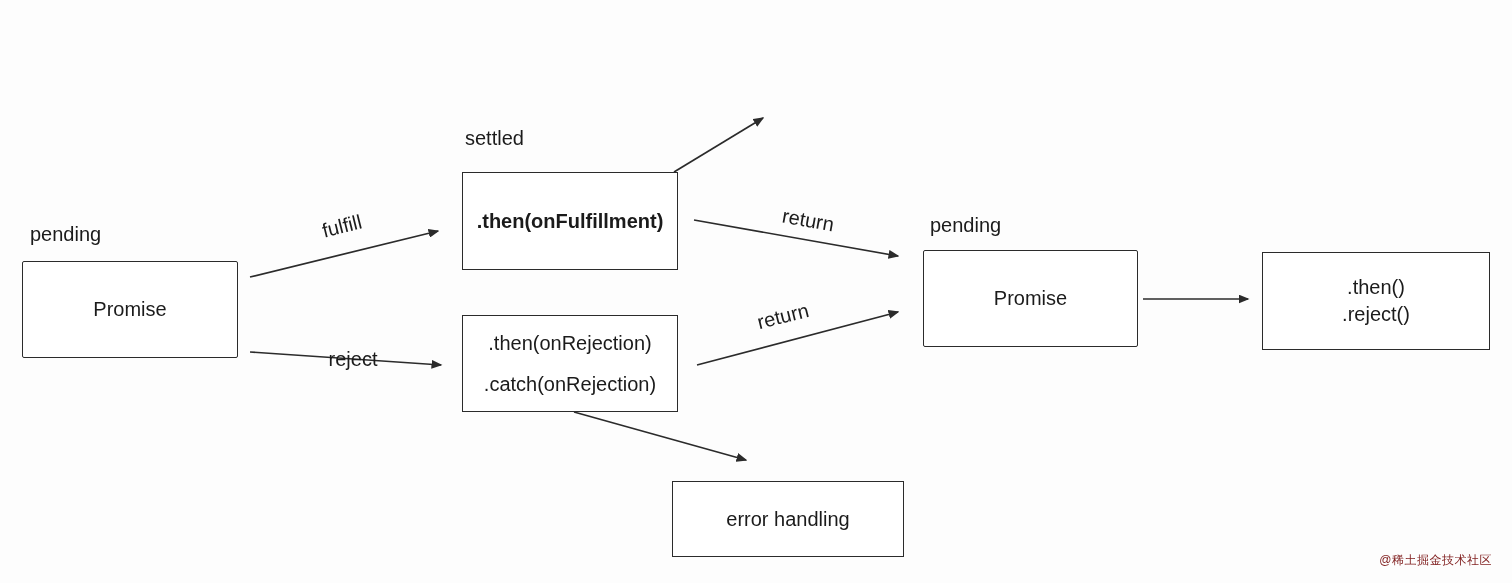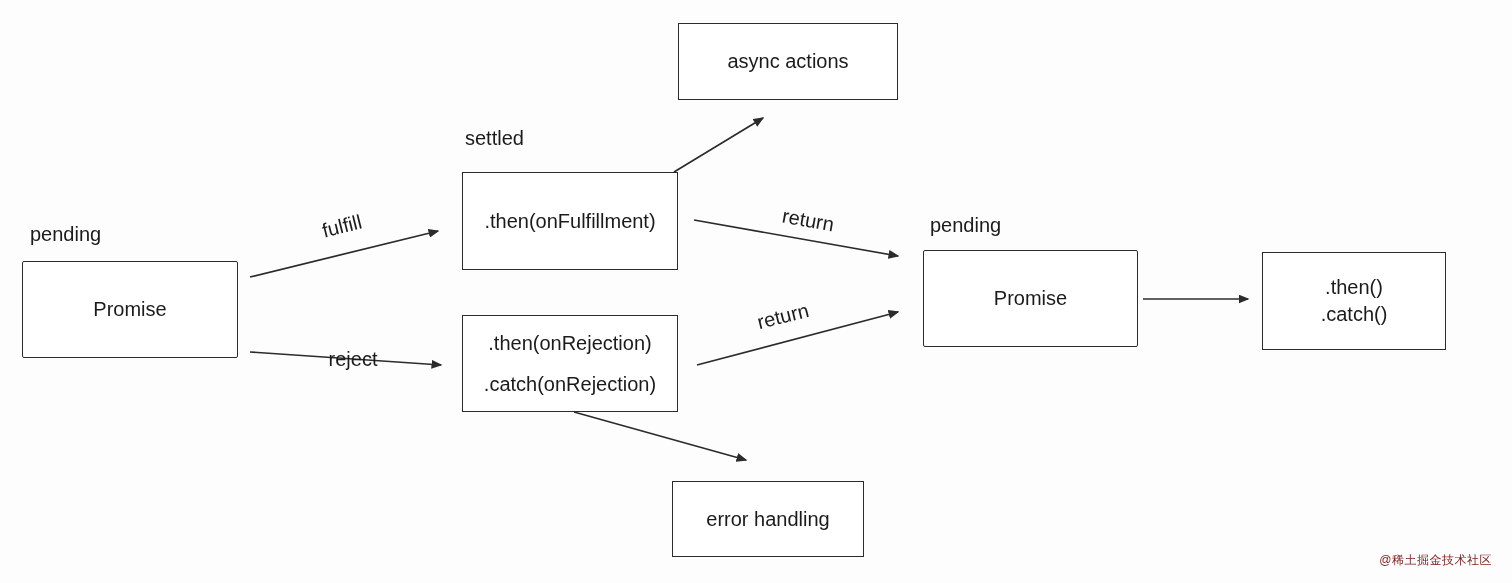--- a/index.html
+++ b/index.html
@@ -93,41 +93,38 @@
   <div class="edge-label" style="left:303px; top:320px; width:100px;margin-top:28px;">reject</div>
 
   <div class="edge-label rot-pos10" style="left:758px; top:209px; width:100px;">return</div>
 
   <div class="edge-label rot-neg13" style="left:733px; top:305px; width:100px;">return</div>
 
   <div class="node rounded" style="left:22px; top:261px; width:216px; height:97px;">
     <span>Promise</span>
   </div>
 
-  <div class="node" style="left:462px; top:172px; width:216px; height:98px;">
+  <div class="node" style="left:462px; top:172px; width:216px; height:98px;font-weight:bold;">
     <span>.then(onFulfillment)</span>
   </div>
 
-  <div class="node" style="left:678px; top:23px; width:220px; height:77px;">
-    <span>async actions</span>
-  </div>
 
   <div class="node" style="left:462px; top:315px; width:216px; height:97px;gap:14px;">
     <span>.then(onRejection)</span>
     <span>.catch(onRejection)</span>
   </div>
 
-  <div class="node" style="left:672px; top:481px; width:192px; height:76px;">
+  <div class="node" style="left:672px; top:481px; width:232px; height:76px;">
     <span>error handling</span>
   </div>
 
   <div class="node rounded" style="left:923px; top:250px; width:215px; height:97px;">
     <span>Promise</span>
   </div>
 
-  <div class="node" style="left:1262px; top:252px; width:184px; height:98px;">
+  <div class="node" style="left:1262px; top:252px; width:228px; height:98px;">
     <span>.then()</span>
-    <span>.catch()</span>
+    <span>.reject()</span>
   </div>
 
   <div class="watermark">@稀土掘金技术社区</div>
 
 </div>
 
 </body></html>

